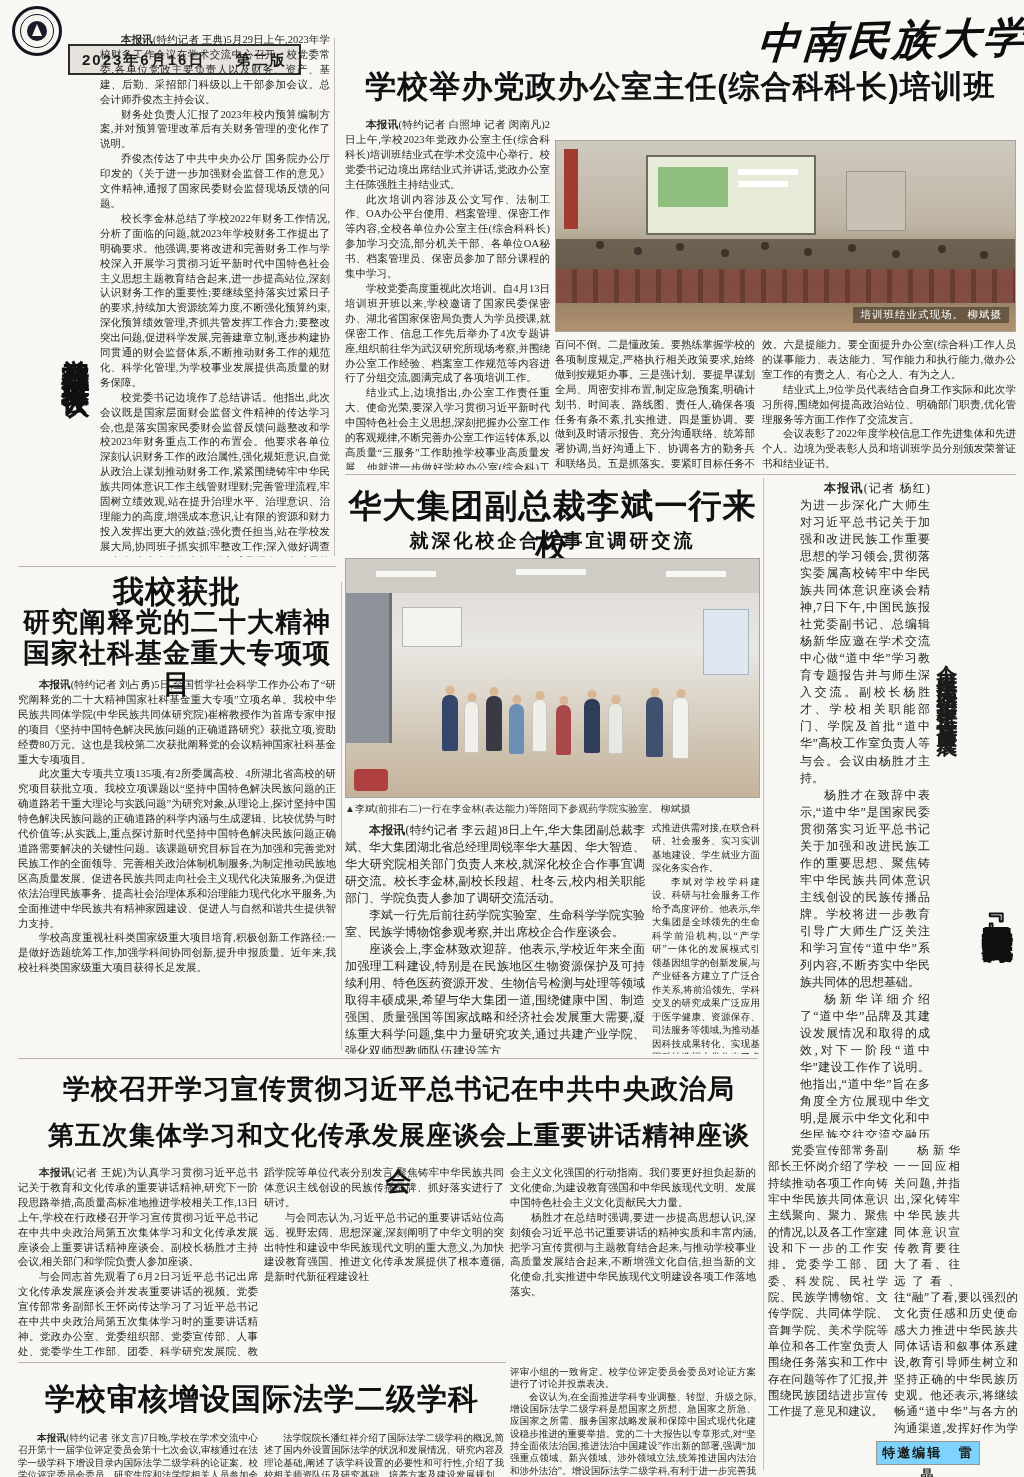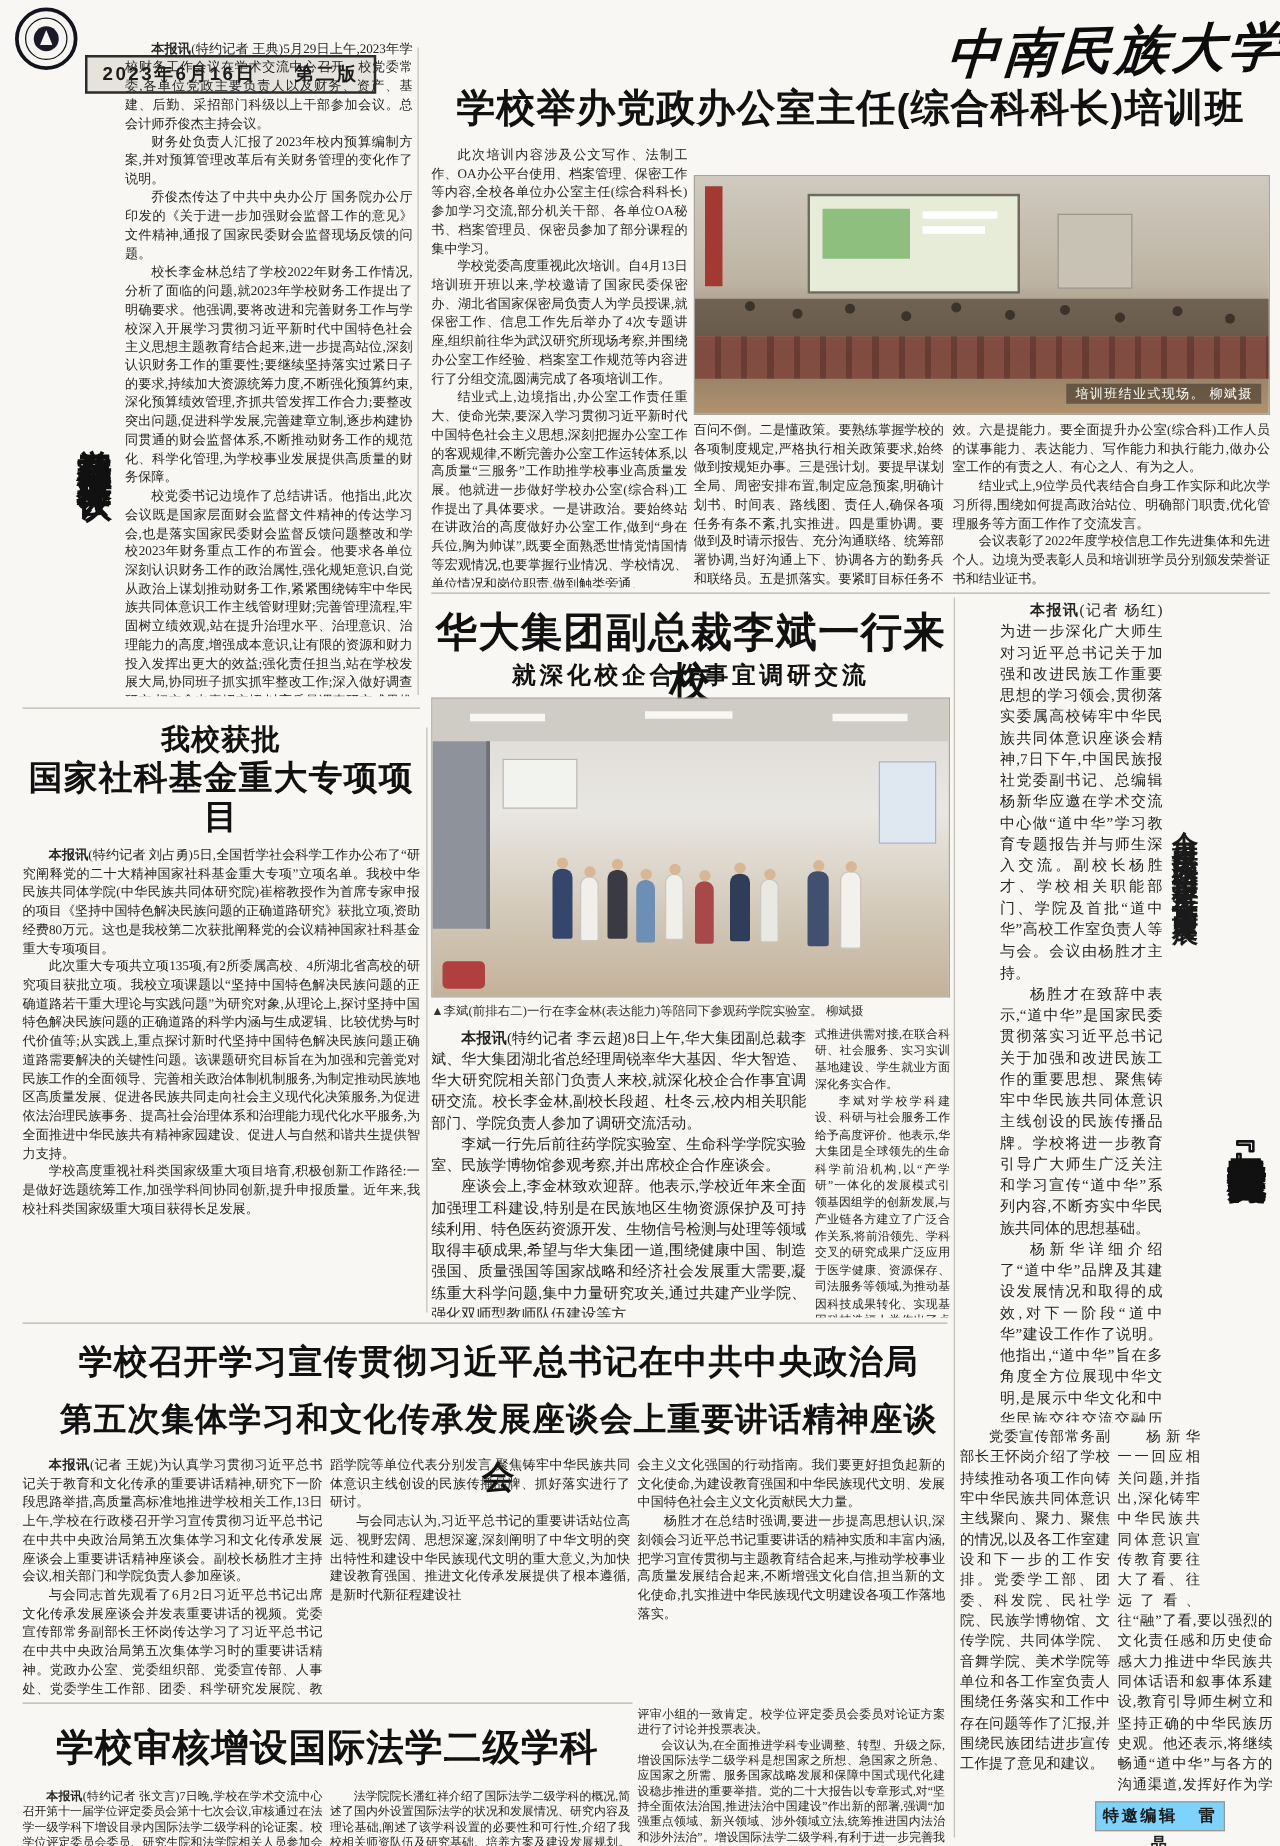--- a/index.html
+++ b/index.html
@@ -62,20 +62,21 @@
   <p class="para"><b class="lead">本报讯</b><span>(特约记者 王典)5月29日上午,2023年学校财务工作会议在学术交流中心召开。校党委常委,各单位党政主要负责人以及财务、资产、基建、后勤、采招部门科级以上干部参加会议。总会计师乔俊杰主持会议。</span></p>
   <p class="para">财务处负责人汇报了2023年校内预算编制方案,并对预算管理改革后有关财务管理的变化作了说明。</p>
   <p class="para">乔俊杰传达了中共中央办公厅 国务院办公厅印发的《关于进一步加强财会监督工作的意见》文件精神,通报了国家民委财会监督现场反馈的问题。</p>
   <p class="para">校长李金林总结了学校2022年财务工作情况,分析了面临的问题,就2023年学校财务工作提出了明确要求。他强调,要将改进和完善财务工作与学校深入开展学习贯彻习近平新时代中国特色社会主义思想主题教育结合起来,进一步提高站位,深刻认识财务工作的重要性;要继续坚持落实过紧日子的要求,持续加大资源统筹力度,不断强化预算约束,深化预算绩效管理,齐抓共管发挥工作合力;要整改突出问题,促进科学发展,完善建章立制,逐步构建协同贯通的财会监督体系,不断推动财务工作的规范化、科学化管理,为学校事业发展提供高质量的财务保障。</p>
   <p class="para">校党委书记边境作了总结讲话。他指出,此次会议既是国家层面财会监督文件精神的传达学习会,也是落实国家民委财会监督反馈问题整改和学校2023年财务重点工作的布置会。他要求各单位深刻认识财务工作的政治属性,强化规矩意识,自觉从政治上谋划推动财务工作,紧紧围绕铸牢中华民族共同体意识工作主线管财理财;完善管理流程,牢固树立绩效观,站在提升治理水平、治理意识、治理能力的高度,增强成本意识,让有限的资源和财力投入发挥出更大的效益;强化责任担当,站在学校发展大局,协同班子抓实抓牢整改工作;深入做好调查研究,切实拿出真招实招,以高质量调查研究成果推动学校高质量发展。</p>
 
 </div>
 
 <div class="abs hl" style="left:345px; top:62px; width:671px; height:50px; font-size:31px; line-height:50px;">学校举办党政办公室主任(综合科科长)培训班</div>
 <div class="abs btxt" style="left:345px; top:118px; width:205px; height:352px;">
+  <p class="para"><b class="lead">本报讯</b><span>(特约记者 白照坤 记者 闵南凡)2日上午,学校2023年党政办公室主任(综合科科长)培训班结业式在学术交流中心举行。校党委书记边境出席结业式并讲话,党政办公室主任陈强胜主持结业式。</span></p>
   <p class="para">此次培训内容涉及公文写作、法制工作、OA办公平台使用、档案管理、保密工作等内容,全校各单位办公室主任(综合科科长)参加学习交流,部分机关干部、各单位OA秘书、档案管理员、保密员参加了部分课程的集中学习。</p>
   <p class="para">学校党委高度重视此次培训。自4月13日培训班开班以来,学校邀请了国家民委保密办、湖北省国家保密局负责人为学员授课,就保密工作、信息工作先后举办了4次专题讲座,组织前往华为武汉研究所现场考察,并围绕办公室工作经验、档案室工作规范等内容进行了分组交流,圆满完成了各项培训工作。</p>
   <p class="para">结业式上,边境指出,办公室工作责任重大、使命光荣,要深入学习贯彻习近平新时代中国特色社会主义思想,深刻把握办公室工作的客观规律,不断完善办公室工作运转体系,以高质量“三服务”工作助推学校事业高质量发展。他就进一步做好学校办公室(综合科)工作提出了具体要求。一是讲政治。要始终站在讲政治的高度做好办公室工作,做到“身在兵位,胸为帅谋”,既要全面熟悉世情党情国情等宏观情况,也要掌握行业情况、学校情况、单位情况和岗位职责,做到触类旁通、</p>
 </div>
 
 <div class="abs photo" style="left:555px; top:140px; width:461px; height:192px; background:linear-gradient(180deg,#cfcabf 0%,#bdb3a2 45%,#8b7a64 75%,#b0926f 100%);">
   <div class="abs" style="left:8px; top:8px; width:14px; height:80px; background:#a23a32;"></div>
   <div class="abs" style="left:90px; top:14px; width:170px; height:80px; background:#e6ecd8; border:2px solid #6e6a5e;">
     <div class="abs" style="left:10px; top:10px; width:70px; height:40px; background:#8fbf7f;"></div>
     <div class="abs" style="left:90px; top:12px; width:60px; height:6px; background:#fff;"></div>
@@ -100,21 +101,22 @@
 <div class="abs btxt" style="left:555px; top:338px; width:200px; height:132px;">
   <p class="para cont">百问不倒。二是懂政策。要熟练掌握学校的各项制度规定,严格执行相关政策要求,始终做到按规矩办事。三是强计划。要提早谋划全局、周密安排布置,制定应急预案,明确计划书、时间表、路线图、责任人,确保各项任务有条不紊,扎实推进。四是重协调。要做到及时请示报告、充分沟通联络、统筹部署协调,当好沟通上下、协调各方的勤务兵和联络员。五是抓落实。要紧盯目标任务不放松,有效利用各种方式方法及时督促提醒,推动各项既定工作落实见</p>
 </div>
 <div class="abs btxt" style="left:762px; top:338px; width:254px; height:132px;">
   <p class="para cont">效。六是提能力。要全面提升办公室(综合科)工作人员的谋事能力、表达能力、写作能力和执行能力,做办公室工作的有责之人、有心之人、有为之人。</p>
   <p class="para">结业式上,9位学员代表结合自身工作实际和此次学习所得,围绕如何提高政治站位、明确部门职责,优化管理服务等方面工作作了交流发言。</p>
   <p class="para">会议表彰了2022年度学校信息工作先进集体和先进个人。边境为受表彰人员和培训班学员分别颁发荣誉证书和结业证书。</p>
 </div>
 
 <div class="abs" style="left:18px; top:576px; width:318px;">
-  <div class="hl" style="font-size:23px; line-height:31px;">我校获批</div>
+  <div class="hl" style="font-size:31px; line-height:31px;">我校获批</div>
+  <div class="hl" style="font-size:27px; line-height:31px;">研究阐释党的二十大精神</div>
   <div class="hl" style="font-size:27px; line-height:31px;">国家社科基金重大专项项目</div>
 </div>
 <div class="abs btxt" style="left:18px; top:678px; width:318px; height:374px;">
   <p class="para"><b class="lead">本报讯</b><span>(特约记者 刘占勇)5日,全国哲学社会科学工作办公布了“研究阐释党的二十大精神国家社科基金重大专项”立项名单。我校中华民族共同体学院(中华民族共同体研究院)崔榕教授作为首席专家申报的项目《坚持中国特色解决民族问题的正确道路研究》获批立项,资助经费80万元。这也是我校第二次获批阐释党的会议精神国家社科基金重大专项项目。</span></p>
   <p class="para">此次重大专项共立项135项,有2所委属高校、4所湖北省高校的研究项目获批立项。我校立项课题以“坚持中国特色解决民族问题的正确道路若干重大理论与实践问题”为研究对象,从理论上,探讨坚持中国特色解决民族问题的正确道路的科学内涵与生成逻辑、比较优势与时代价值等;从实践上,重点探讨新时代坚持中国特色解决民族问题正确道路需要解决的关键性问题。该课题研究目标旨在为加强和完善党对民族工作的全面领导、完善相关政治体制机制服务,为制定推动民族地区高质量发展、促进各民族共同走向社会主义现代化决策服务,为促进依法治理民族事务、提高社会治理体系和治理能力现代化水平服务,为全面推进中华民族共有精神家园建设、促进人与自然和谐共生提供智力支持。</p>
   <p class="para">学校高度重视社科类国家级重大项目培育,积极创新工作路径:一是做好选题统筹工作,加强学科间协同创新,提升申报质量。近年来,我校社科类国家级重大项目获得长足发展。</p>
 </div>
 
 <div class="abs hl" style="left:345px; top:486px; width:415px; font-size:33px; line-height:40px;">华大集团副总裁李斌一行来校</div>
 <div class="abs hl" style="left:345px; top:529px; width:415px; font-size:19px; line-height:24px; letter-spacing:3px;">就深化校企合作事宜调研交流</div>

